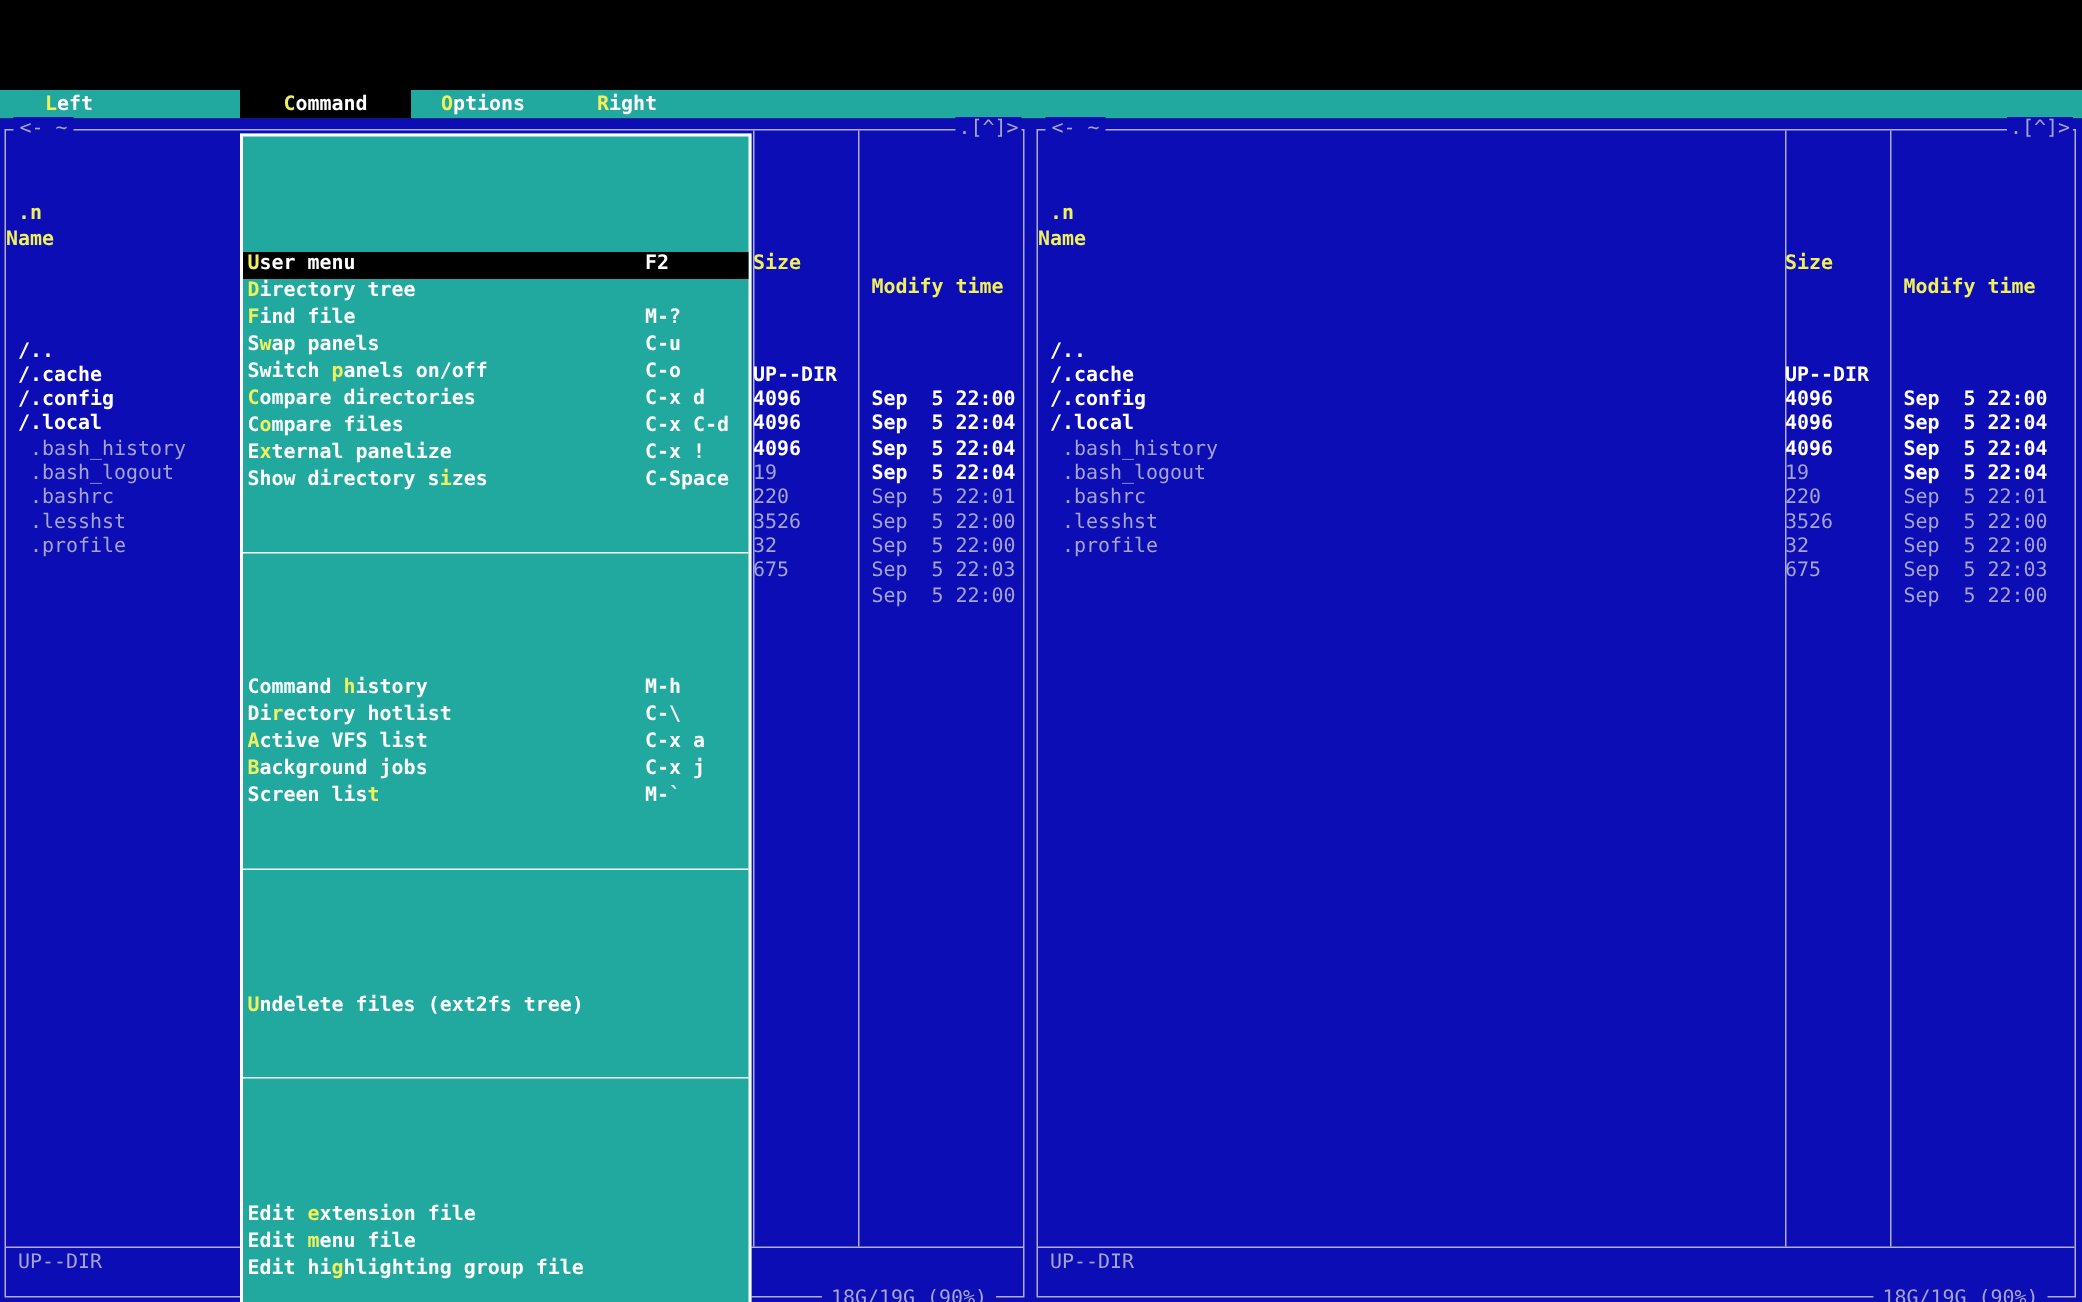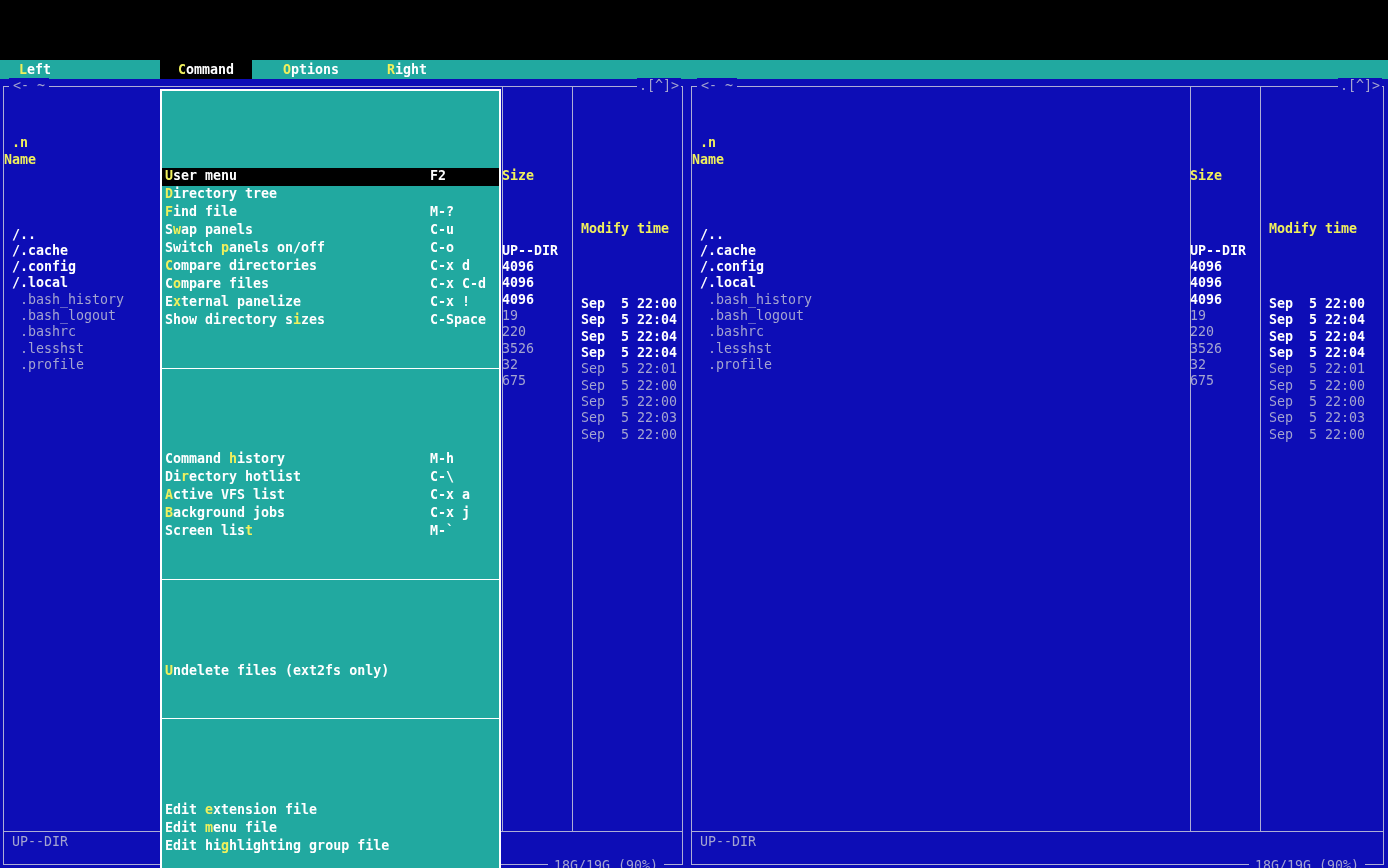--- a/index.html
+++ b/index.html
@@ -17,40 +17,40 @@
   body{
     font-family:"DejaVu Sans Mono",monospace;
     font-size:13.3px;
     font-weight:bold;
     white-space:pre;
   }
   .screen{position:relative;width:1388px;height:868px;overflow:hidden;background:#000;}
 
   
   #menubar{position:absolute;left:0;top:0;width:1388px;height:19px;background:var(--teal);}
-  .mb-item{position:absolute;top:0;height:19px;line-height:19px;padding:0 18px;color:var(--white);cursor:default;}
+  .mb-item{position:absolute;top:0;height:19px;line-height:19px;padding:0 29px;color:var(--white);cursor:default;}
   .mb-item:nth-of-type(1){left:1px;}
   .mb-item:nth-of-type(2){left:81px;margin-top:28px;}
   .mb-item:nth-of-type(3){left:160px;background:#000;}
   .mb-item:nth-of-type(4){left:265px;}
   .mb-item:nth-of-type(5){left:369px;text-align:center;}
   .hot{color:var(--yellow);}
 
   
   .desktop{position:absolute;left:0;top:19px;width:1388px;height:795px;background:var(--blue);}
   .panel{position:absolute;top:7px;height:779px;border:1px solid var(--pborder);color:var(--graytext);}
   #panel-left{left:3px;width:680px;}
   #panel-right{left:691px;width:693px;}
   .ptl{position:absolute;top:-9px;left:5px;background:var(--blue);padding:0 4px;color:var(--graytext);font-weight:normal;}
   .ptr{position:absolute;top:-9px;right:1px;background:var(--blue);padding:0 2px;color:var(--graytext);font-weight:normal;}
   .plist{position:absolute;left:0;top:2px;right:0;}
   .prow{position:relative;height:16.3px;line-height:16.3px;}
   .c-name{position:absolute;left:0;width:498px;padding-left:8px;overflow:hidden;}
   .c-size{position:absolute;left:498px;width:70px;text-align:left;padding-right:8px;}
-  .c-mtime{position:absolute;left:568px;right:0;padding-left:9px;margin-top:37px;}
+  .c-mtime{position:absolute;left:568px;right:0;padding-left:9px;}
   .prow.header{color:var(--yellow);}
   .prow.header .c-name{padding-left:0;}
   .sort{position:absolute;left:8px;color:var(--yellow);}
   .prow[data-kind="dir"]{color:var(--white);}
   .prow[data-kind="file"]{color:var(--graytext);font-weight:normal;}
   .prow[data-kind="file"] .c-name{padding-left:16px;}
   .vsep{position:absolute;top:0;width:1px;height:744px;background:var(--pborder);}
   .vsep1{left:498px;}
   .vsep2{left:568px;}
   .minisep{position:absolute;left:0;right:0;top:744px;height:1px;background:var(--pborder);}
@@ -201,21 +201,21 @@
     <div id="mg0">
       
     <div class="menu-row"><span></span><span class="hot">U</span><span>ser menu</span><span class="menu-short">F2</span></div><div class="menu-row"><span></span><span class="hot">D</span><span>irectory tree</span><span class="menu-short"></span></div><div class="menu-row"><span></span><span class="hot">F</span><span>ind file</span><span class="menu-short">M-?</span></div><div class="menu-row"><span>S</span><span class="hot">w</span><span>ap panels</span><span class="menu-short">C-u</span></div><div class="menu-row"><span>Switch </span><span class="hot">p</span><span>anels on/off</span><span class="menu-short">C-o</span></div><div class="menu-row"><span></span><span class="hot">C</span><span>ompare directories</span><span class="menu-short">C-x d</span></div><div class="menu-row"><span>C</span><span class="hot">o</span><span>mpare files</span><span class="menu-short">C-x C-d</span></div><div class="menu-row"><span>E</span><span class="hot">x</span><span>ternal panelize</span><span class="menu-short">C-x !</span></div><div class="menu-row"><span>Show directory s</span><span class="hot">i</span><span>zes</span><span class="menu-short">C-Space</span></div></div>
     <div class="msep"></div>
     <div id="mg1">
       
     <div class="menu-row"><span>Command </span><span class="hot">h</span><span>istory</span><span class="menu-short">M-h</span></div><div class="menu-row"><span>Di</span><span class="hot">r</span><span>ectory hotlist</span><span class="menu-short">C-\</span></div><div class="menu-row"><span></span><span class="hot">A</span><span>ctive VFS list</span><span class="menu-short">C-x a</span></div><div class="menu-row"><span></span><span class="hot">B</span><span>ackground jobs</span><span class="menu-short">C-x j</span></div><div class="menu-row"><span>Screen lis</span><span class="hot">t</span><span></span><span class="menu-short">M-`</span></div></div>
     <div class="msep"></div>
     <div id="mg2">
       
-    <div class="menu-row"><span></span><span class="hot">U</span><span>ndelete files (ext2fs only)</span><span class="menu-short"></span></div></div>
+    <div class="menu-row"><span></span><span class="hot">U</span><span>ndelete files (ext2fs tree)</span><span class="menu-short"></span></div></div>
     <div class="msep"></div>
     <div id="mg3">
       
     <div class="menu-row"><span>Edit </span><span class="hot">e</span><span>xtension file</span><span class="menu-short"></span></div><div class="menu-row"><span>Edit </span><span class="hot">m</span><span>enu file</span><span class="menu-short"></span></div><div class="menu-row"><span>Edit hi</span><span class="hot">g</span><span>hlighting group file</span><span class="menu-short"></span></div></div>
   </div>
 
   
   
 
   

